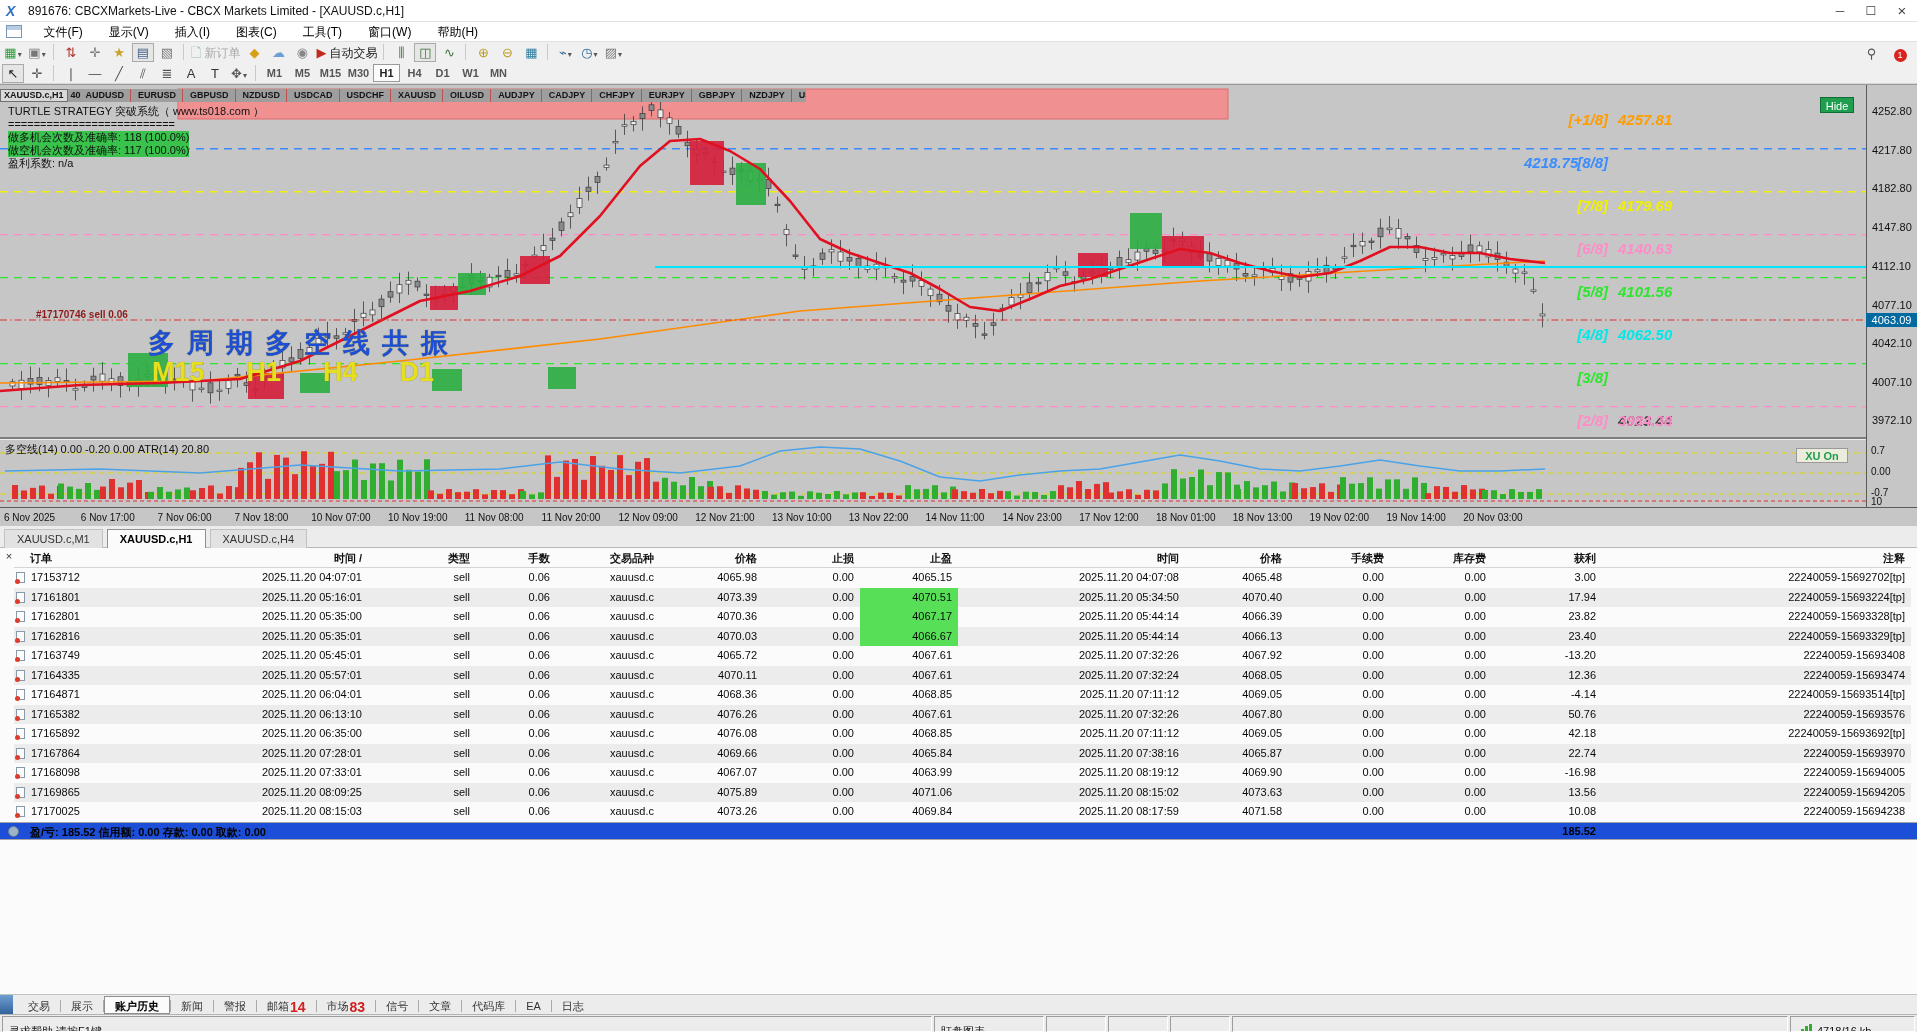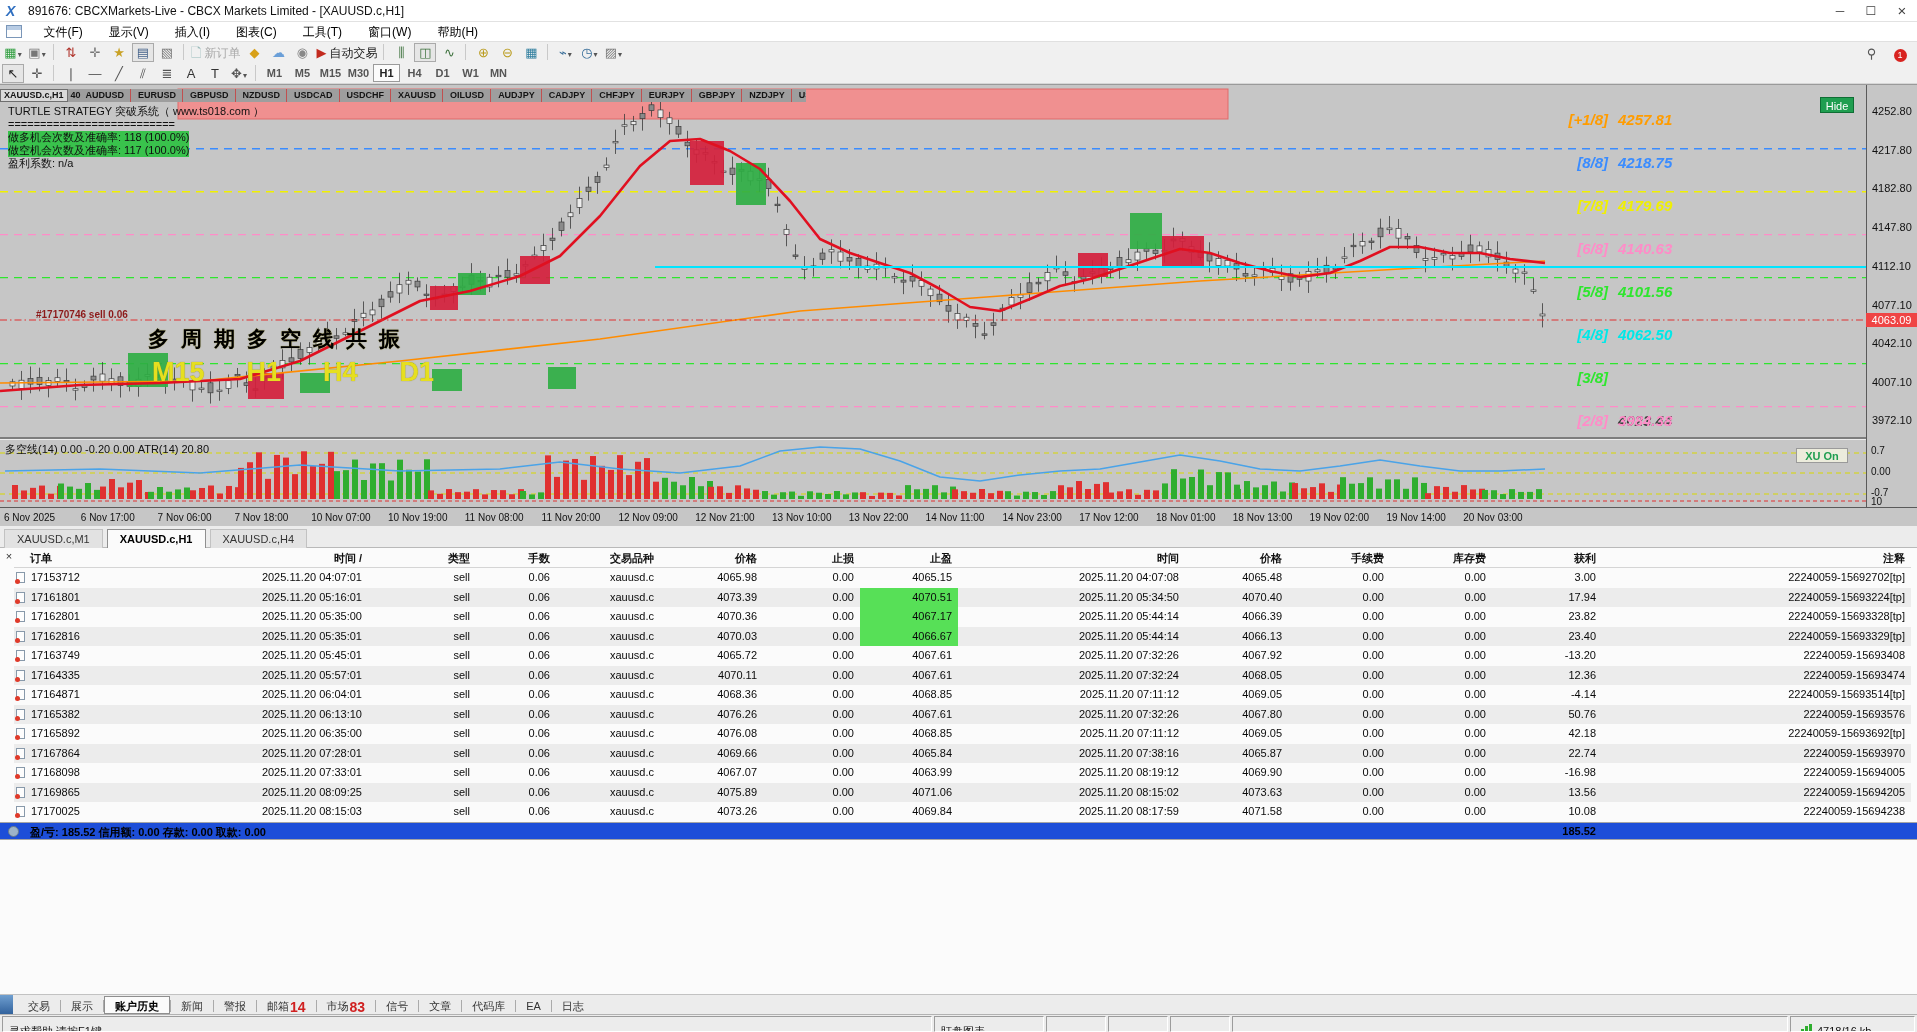--- a/index.html
+++ b/index.html
@@ -35,29 +35,29 @@
   
   #chartwrap { left:0; top:84px; width:1917px; height:442px; background:#c6c6c6; border-top:1px solid #9a9a9a; }
   #chartsvg { left:0; top:0; }
   #symbolstrip { left:0; top:4px; width:806px; height:13px; background:#9e9e9e; font-size:9px; color:#141414; white-space:nowrap; overflow:hidden; }
   #symbolstrip .chartlabel { display:inline-block; background:#d9d9d9; border:1px solid #6f6f6f; padding:0 3px; height:13px; line-height:11px; font-weight:bold; font-size:9px; }
   #symbolstrip .cnt { font-weight:bold; margin:0 5px 0 3px; }
   .symchip { display:inline-block; margin-right:7px; font-weight:bold; border-right:1px solid #c05050; padding-right:6px; line-height:13px; }
   #strategy-block { left:8px; top:20px; font-size:11px; color:#101010; line-height:13px; white-space:pre; }
   .stat-hl { background:#39c24c; display:inline-block; }
   #pos-label { left:36px; top:224px; font-size:10px; color:#8c1a1a; font-weight:bold; }
-  #resonance-title { left:148px; top:240px; font-size:21px; color:#000000; letter-spacing:12px; font-weight:bold; text-shadow:0 0 1px #8a8420; }
+  #resonance-title { left:148px; top:240px; font-size:27px; color:#1d4ed8; letter-spacing:12px; font-weight:bold; text-shadow:0 0 1px #8a8420; }
   #resonance-tfs { left:152px; top:272px; font-size:27px; color:#e6df1f; font-weight:bold; text-shadow:0 0 1px #8a8420; }
   #resonance-tfs span { margin-right:42px; }
   #hide-btn { left:1820px; top:12px; width:34px; height:16px; background:#1f9e50; color:#fff; font-size:11px; text-align:center; line-height:16px; border:1px solid #0e6e34; }
   .murrey-label { font-size:15px; font-weight:bold; font-style:italic; width:60px; text-align:right; }
   .murrey-value { font-size:15px; font-weight:bold; font-style:italic; }
   #priceaxis { left:1866px; top:0; width:51px; height:422px; border-left:1px solid #5a5a5a; font-size:11px; color:#111; }
   .ptick { position:absolute; left:5px; }
-  #cur-price-tag { left:1866px; width:51px; height:14px; background:#ef4444; color:#fff; font-size:11px; line-height:14px; text-align:center; }
+  #cur-price-tag { left:1866px; width:51px; height:14px; background:#0369a1; color:#fff; font-size:11px; line-height:14px; text-align:center; }
   #ind-label { left:5px; top:357px; font-size:11px; color:#101010; }
   #xu-btn { left:1796px; top:363px; width:52px; height:15px; background:#ececdc; border:1px solid #9a9a9a; color:#1f9e50; font-weight:bold; font-size:11px; text-align:center; line-height:14px; }
   .indtick { position:absolute; left:1871px; font-size:10px; color:#111; }
   #timeaxis { left:0; top:422px; width:1917px; height:20px; border-top:1px solid #5a5a5a; background:#c6c6c6; font-size:10px; color:#111; }
   .ttick { position:absolute; top:4px; white-space:nowrap; }
 
   
   #charttabs { left:0; top:526px; width:1917px; height:22px; background:#ececec; border-bottom:1px solid #b9b9b9; }
   .ctab { display:inline-block; margin:3px 0 0 4px; padding:0 12px; height:19px; line-height:18px; font-size:11px; color:#333; border:1px solid #c2c2c2; border-bottom:none; background:#e2e2e2; }
   .ctab.active { background:#fbfbfb; font-weight:bold; color:#000; border-color:#8f8f8f; }
@@ -685,21 +685,21 @@
     <div id="strategy-block" class="abs"><div>TURTLE STRATEGY 突破系统（ www.ts018.com ）</div><div>==========================</div><div><span class="stat-hl">做多机会次数及准确率: 118 (100.0%)</span></div><div><span class="stat-hl">做空机会次数及准确率: 117 (100.0%)</span></div><div>盈利系数: n/a</div></div>
     <div id="pos-label" class="abs">#17170746 sell 0.06</div>
     <div id="resonance-title" class="abs">多周期多空线共振</div>
     <div id="resonance-tfs" class="abs"><span>M15</span><span>H1</span><span>H4</span><span>D1</span></div>
     <div id="hide-btn" class="abs">Hide</div>
 
     <div id="murrey-labels">
         <div class="abs murrey-label" style="left: 1548px; top: 25.808px; color: rgb(255, 156, 0);">[+1/8]</div>
         <div class="abs murrey-value" style="left: 1618px; top: 25.808px; color: rgb(255, 156, 0);">4257.81</div>
         <div class="abs murrey-label" style="left: 1548px; top: 68.774px; color: rgb(58, 140, 255);">[8/8]</div>
-        <div class="abs murrey-value" style="left: 1618px; top: 68.774px; color: rgb(58, 140, 255);">4218.75</div>
+        <div class="abs murrey-value" style="left: 1524px; top: 68.774px; color: rgb(58, 140, 255);">4218.75</div>
         <div class="abs murrey-label" style="left: 1548px; top: 111.74px; color: rgb(240, 240, 0);">[7/8]</div>
         <div class="abs murrey-value" style="left: 1618px; top: 111.74px; color: rgb(240, 240, 0);">4179.69</div>
         <div class="abs murrey-label" style="left: 1548px; top: 154.706px; color: rgb(255, 140, 200);">[6/8]</div>
         <div class="abs murrey-value" style="left: 1618px; top: 154.706px; color: rgb(255, 140, 200);">4140.63</div>
         <div class="abs murrey-label" style="left: 1548px; top: 197.683px; color: rgb(46, 230, 46);">[5/8]</div>
         <div class="abs murrey-value" style="left: 1618px; top: 197.683px; color: rgb(46, 230, 46);">4101.56</div>
         <div class="abs murrey-label" style="left: 1548px; top: 240.649px; color: rgb(0, 232, 232);">[4/8]</div>
         <div class="abs murrey-value" style="left: 1618px; top: 240.649px; color: rgb(0, 232, 232);">4062.50</div>
         <div class="abs murrey-label" style="left: 1548px; top: 283.615px; color: rgb(46, 230, 46);">[3/8]</div>
         <div class="abs murrey-value" style="left: 1618px; top: 283.615px; color: #404040; margin-top: 43px;">4023.44</div>

